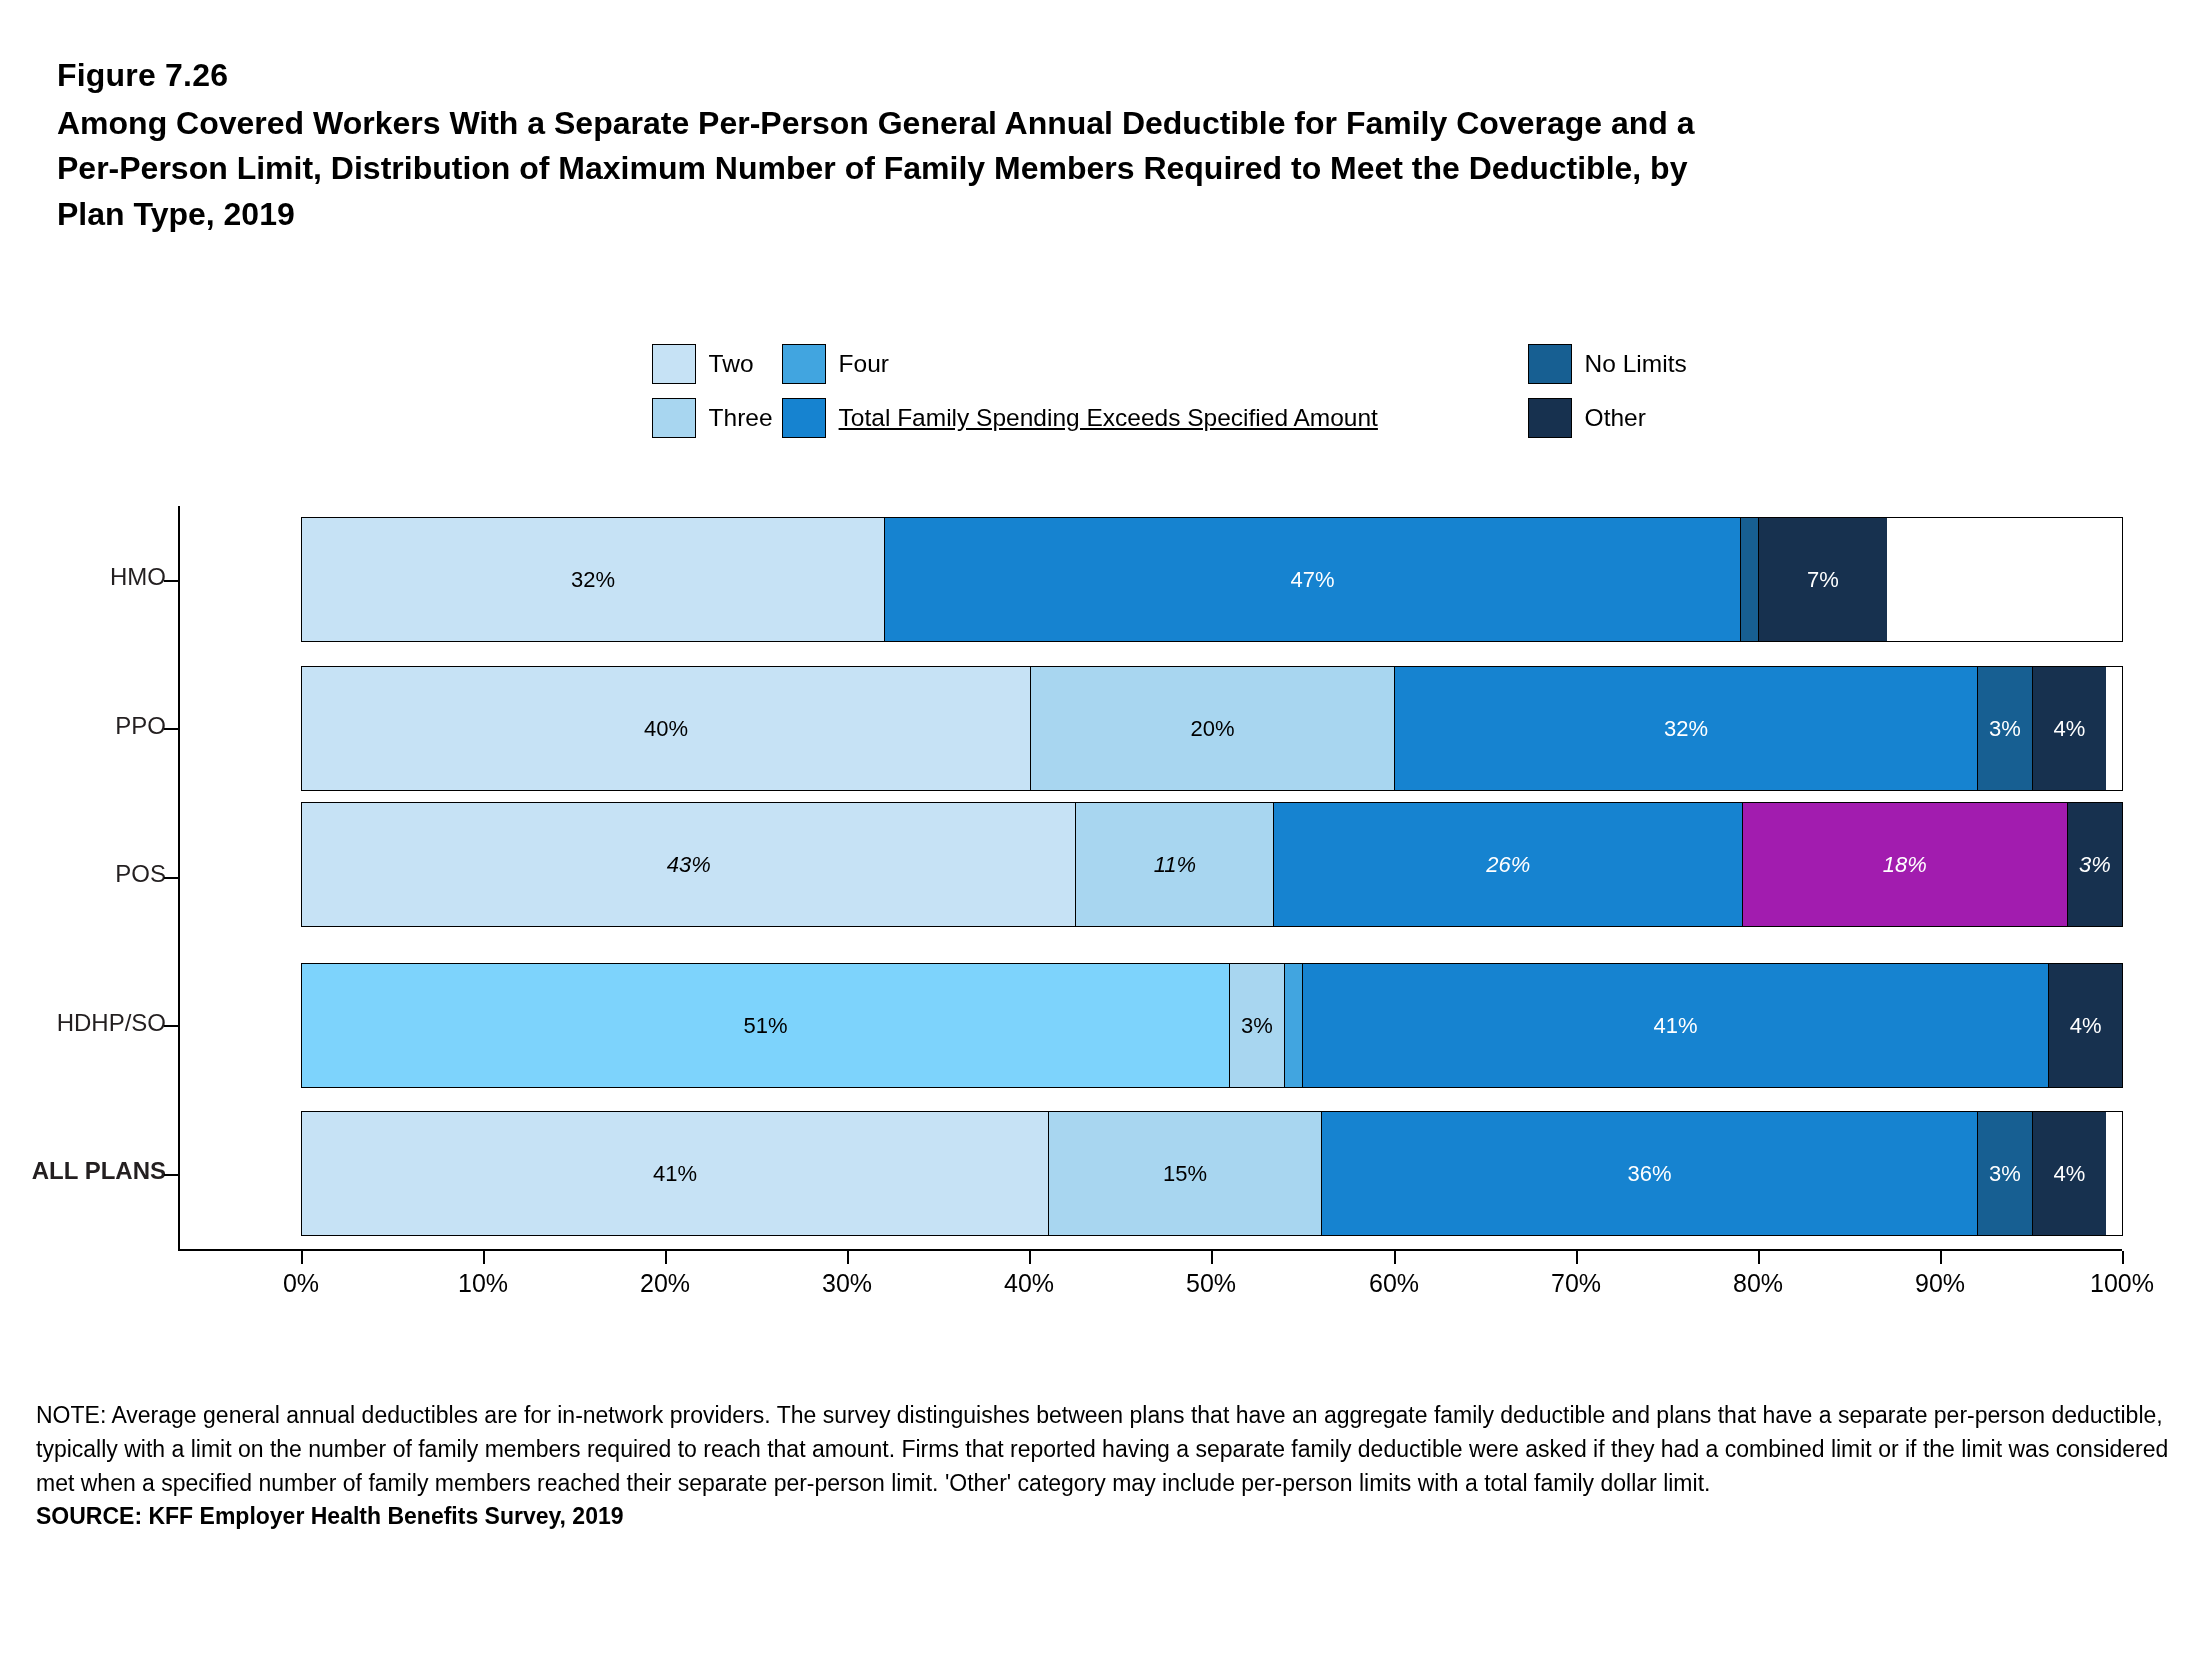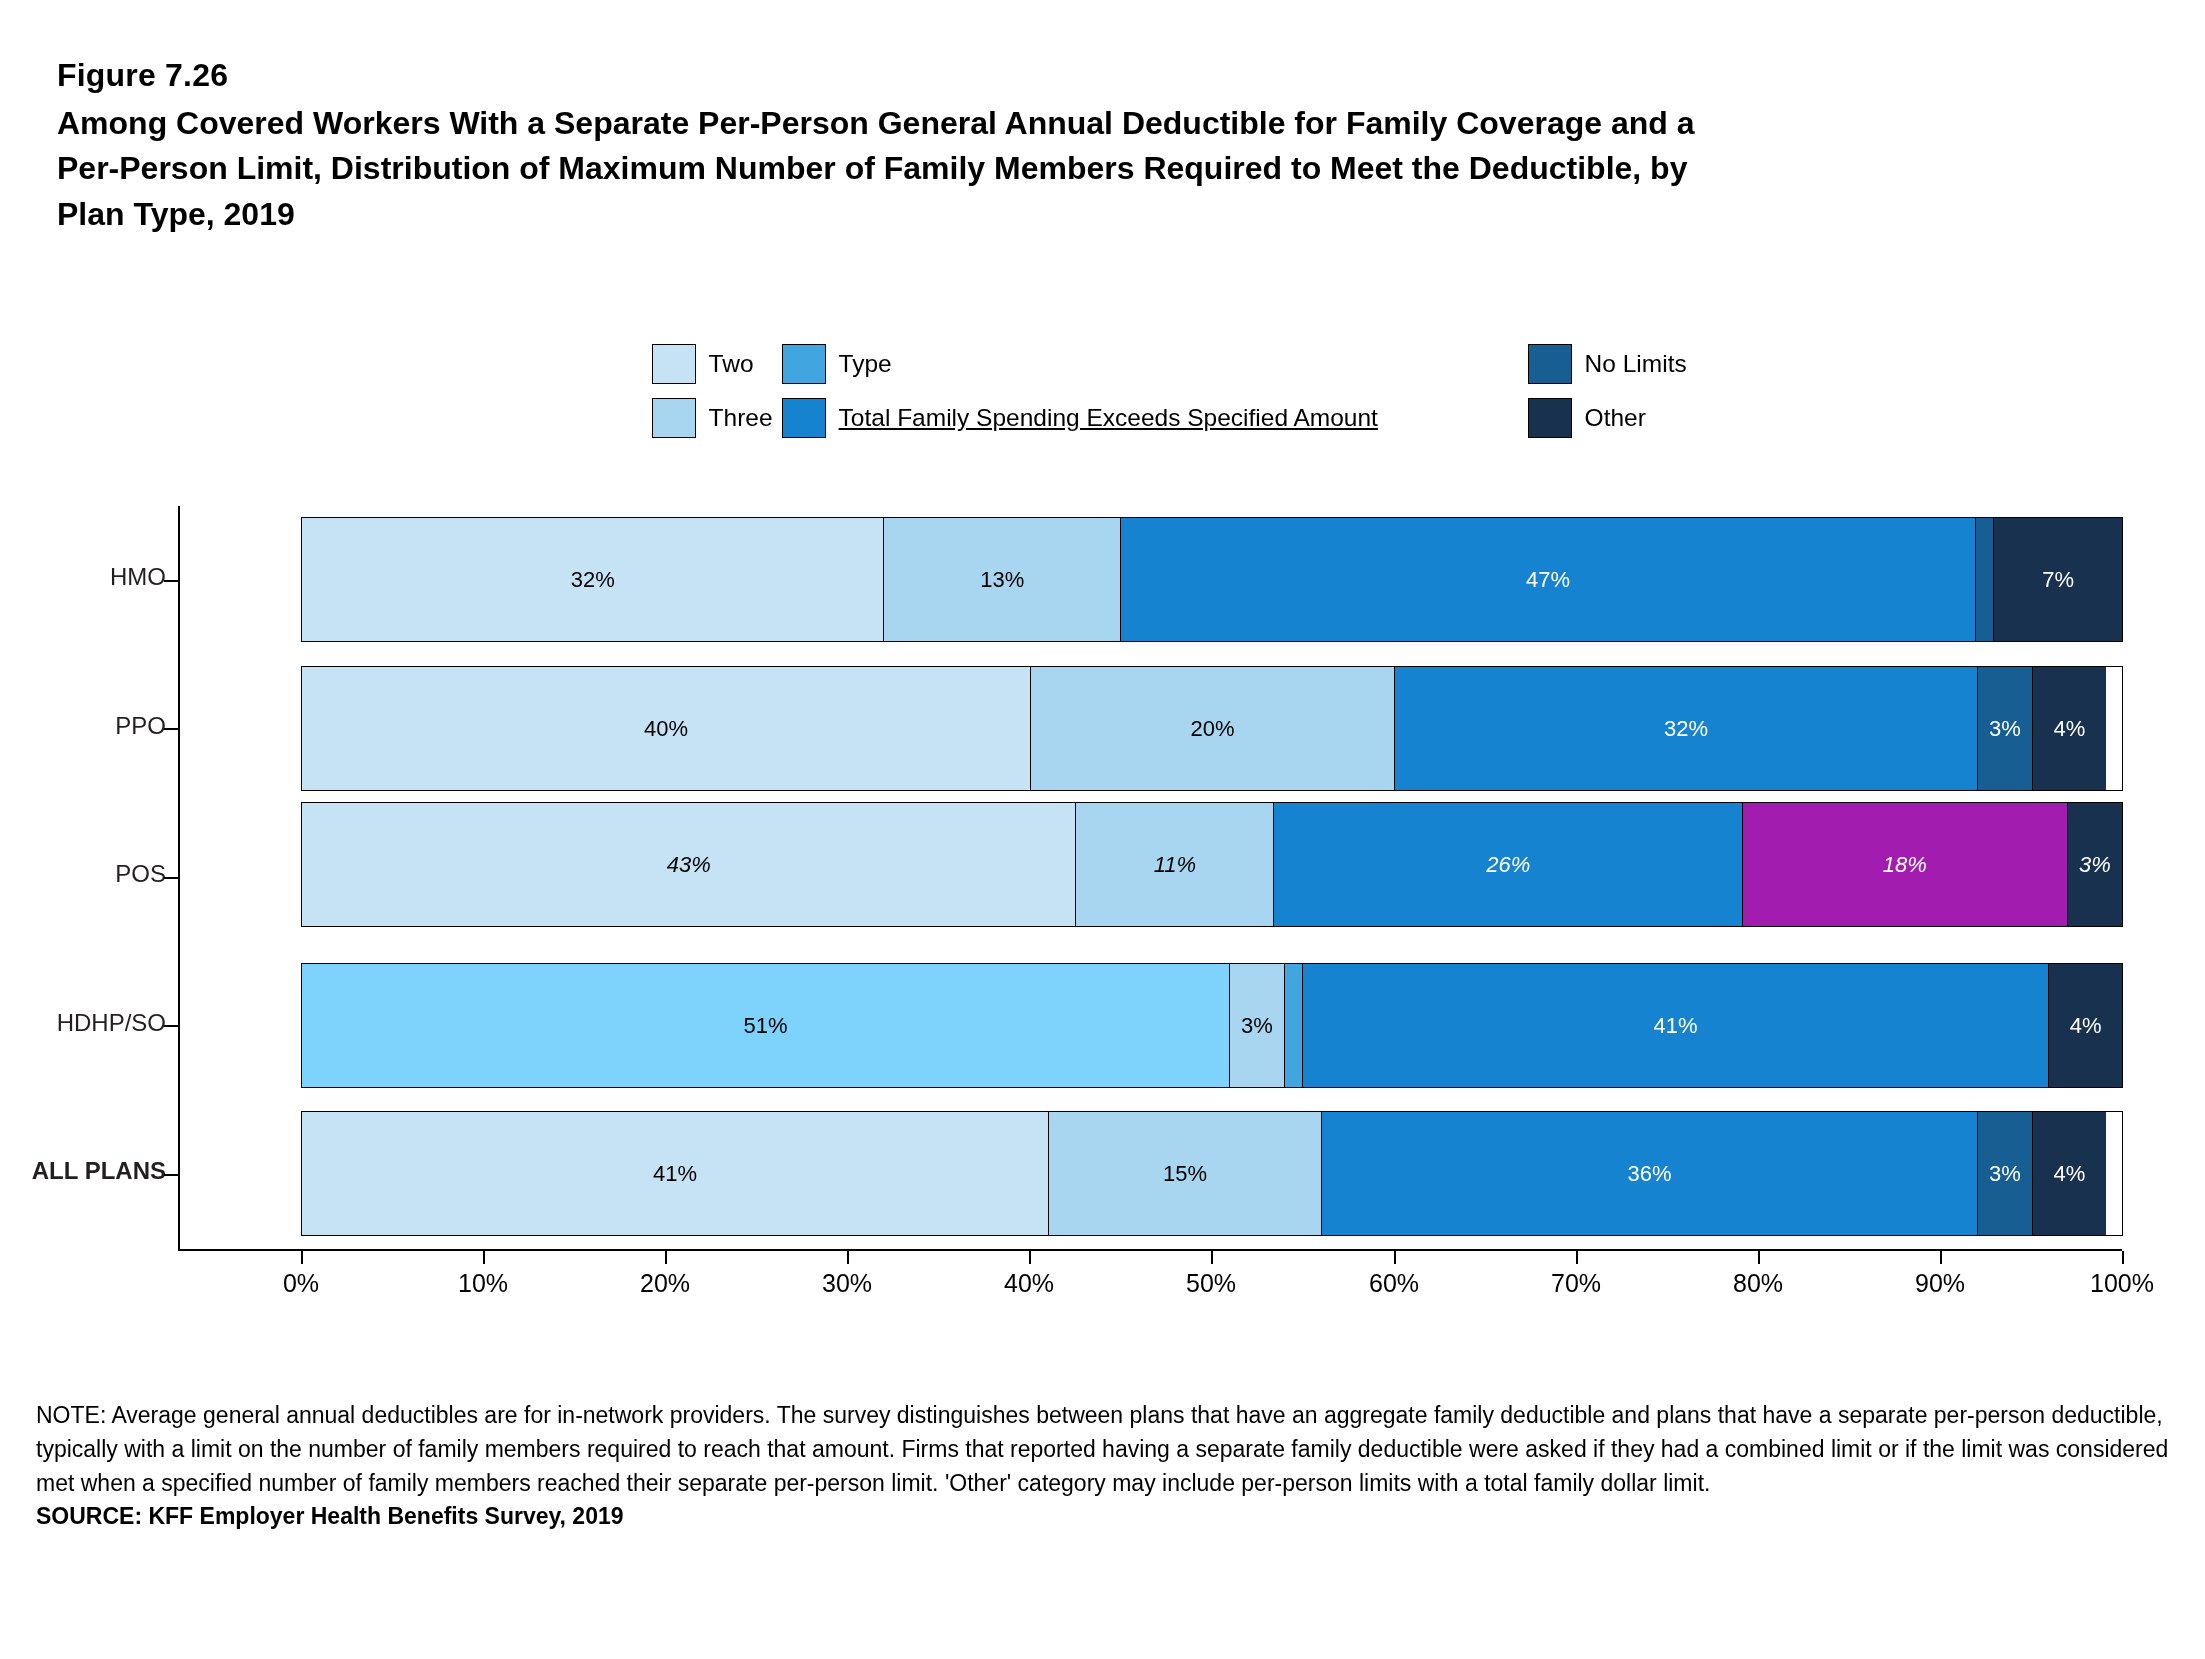--- a/index.html
+++ b/index.html
@@ -189,21 +189,21 @@
     <div class="legend-item lg-two">
       <span class="legend-swatch" style="background:#c6e2f5"></span>
       <span class="legend-label">Two</span>
     </div>
     <div class="legend-item lg-three">
       <span class="legend-swatch" style="background:#a8d6f0"></span>
       <span class="legend-label">Three</span>
     </div>
     <div class="legend-item lg-four">
       <span class="legend-swatch" style="background:#41a5e0"></span>
-      <span class="legend-label">Type</span>
+      <span class="legend-label">Four</span>
     </div>
     <div class="legend-item lg-tfs">
       <span class="legend-swatch" style="background:#1683d0"></span>
       <span class="legend-label">Total Family Spending Exceeds Specified Amount</span>
     </div>
     <div class="legend-item lg-nl">
       <span class="legend-swatch" style="background:#175f92"></span>
       <span class="legend-label">No Limits</span>
     </div>
     <div class="legend-item lg-other">
@@ -249,21 +249,20 @@
         <div class="xtick-label" style="left: 1580px;">80%</div>
         <div class="xtick-mark" style="left: 1762px;"></div>
         <div class="xtick-label" style="left: 1762px;">90%</div>
         <div class="xtick-mark" style="left: 1944px;"></div>
         <div class="xtick-label" style="left: 1944px;">100%</div>
       </div>
 
     <div class="bars" id="bars">
         <div class="bar-row" style="top: 11px;">
           <div class="seg seg-label-dark" style="background: rgb(198, 226, 245); width: 583px;">32%</div>
-          <div class="seg seg-label-dark" style="background: rgb(168, 214, 240); width: 237px;">13%</div>
           <div class="seg seg-label-light" style="background: rgb(22, 131, 208); width: 856px;">47%</div>
           <div class="seg seg-label-light" style="background: rgb(23, 95, 146); width: 18px;"></div>
           <div class="seg seg-label-light" style="background: rgb(23, 49, 79); width: 128px;">7%</div>
         </div>
         <div class="bar-row" style="top: 160px;">
           <div class="seg seg-label-dark" style="background: rgb(198, 226, 245); width: 729px;">40%</div>
           <div class="seg seg-label-dark" style="background: rgb(168, 214, 240); width: 364px;">20%</div>
           <div class="seg seg-label-light" style="background: rgb(22, 131, 208); width: 583px;">32%</div>
           <div class="seg seg-label-light" style="background: rgb(23, 95, 146); width: 55px;">3%</div>
           <div class="seg seg-label-light" style="background: rgb(23, 49, 79); width: 73px;">4%</div>

